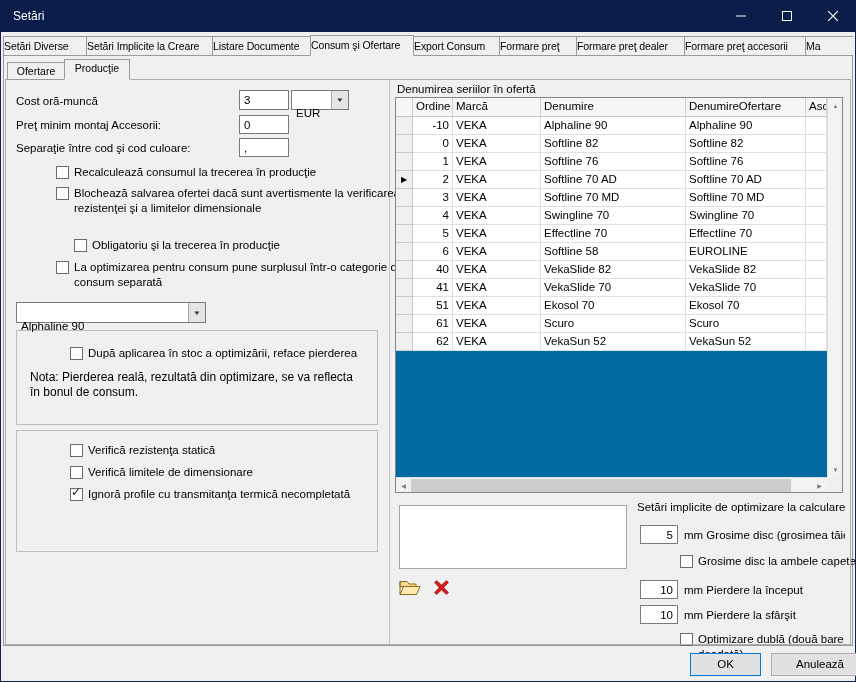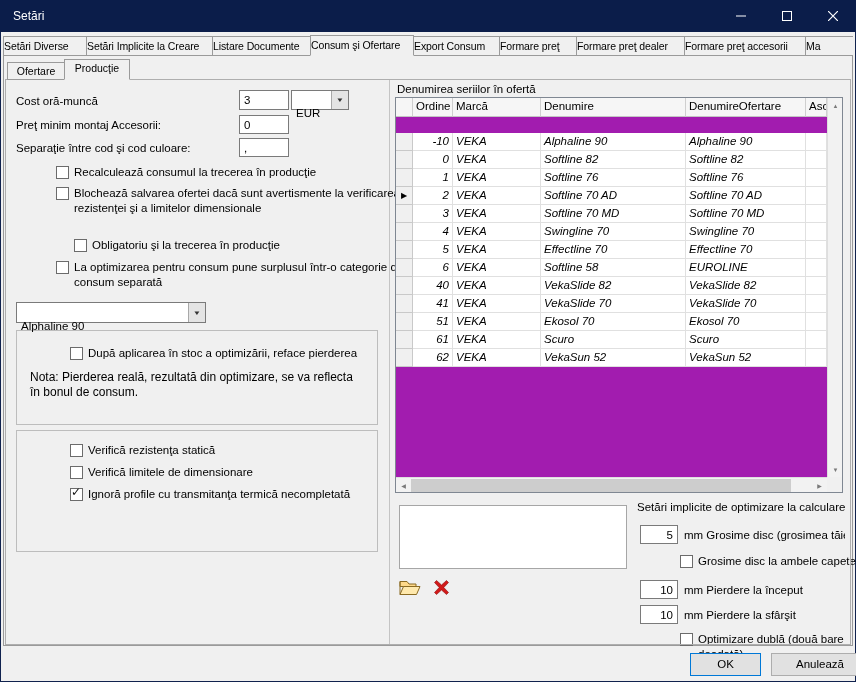--- a/index.html
+++ b/index.html
@@ -41,24 +41,24 @@
 
   .cbrow { position:absolute; display:flex; align-items:flex-start; z-index:2;margin-left:40px; }
   .cbbox { flex:0 0 13px; width:13px; height:13px; background:#fff; border:1px solid #6b6b6b; margin:1px 5px 0 0; position:relative; }
   .cbbox .chk { position:absolute; left:0px; top:-4px; font-size:12px; font-weight:bold; color:#111; }
   .cbl { font-size:11.5px; line-height:15px; }
 
   .groupbox { position:absolute; border:1px solid #bdbdbd; z-index:1; }
   .note { position:absolute; font-weight:normal; font-size:12px; line-height:15px; width:332px; z-index:2; }
 
   
-  .grid { position:absolute; left:395px; top:97px; width:448px; height:396px; background:#a21caf; border:1px solid #7f8792; z-index:2;padding-left:8px; }
+  .grid { position:absolute; left:395px; top:97px; width:448px; height:396px; background:#0369a1; border:1px solid #7f8792; z-index:2;padding-left:8px; }
   .ghead { position:absolute; left:0; top:0; height:19px; display:flex; }
   .hcell { height:19px; line-height:17px; background:#f6f6f6; border-right:1px solid #cfcfcf; border-bottom:1px solid #c4c4c4; font-size:11.5px; padding:0 3px; white-space:nowrap; overflow:hidden; }
-  .gbody { position:absolute; left:0; top:35px; width:431px; height:360px; overflow:hidden;font-style:italic; }
+  .gbody { position:absolute; left:0; top:19px; width:431px; height:360px; overflow:hidden; }
   .grow { display:flex; height:18px; background:#fff; }
   .gcell { height:18px; line-height:16px; border-right:1px solid #e0e0e0; border-bottom:1px solid #e0e0e0; font-size:11.5px; padding:0 3px; white-space:nowrap; overflow:hidden; }
   .gcell.sel { background:#f0f0f0; border-right:1px solid #c9c9c9; border-bottom:1px solid #c9c9c9; text-align:center; font-size:8px; line-height:17px; padding:0; }
   .w-sel{width:17px}.w-ord{width:40px}.w-marca{width:88px}.w-den{width:145px}.w-deno{width:120px}.w-asc{width:21px}
   .c-ord{text-align:right}
   .vscroll { position:absolute; right:0; top:0; width:15px; height:379px; background:#f2f2f2; border-left:1px solid #dedede; }
   .hscroll { position:absolute; left:0; bottom:0; width:431px; height:15px; background:#f2f2f2; border-top:1px solid #dedede; }
   .sb-btn { position:absolute; width:15px; height:15px; display:flex; align-items:center; justify-content:center; font-size:6px; color:#7a7a7a; }
   .sb-top{top:0;left:0} .sb-bottom{bottom:0;left:0} .sb-left{left:0;top:0} .sb-right{right:0;top:0}
   .hthumb { position:absolute; left:15px; top:1px; width:380px; height:13px; background:#cdcdcd; }

